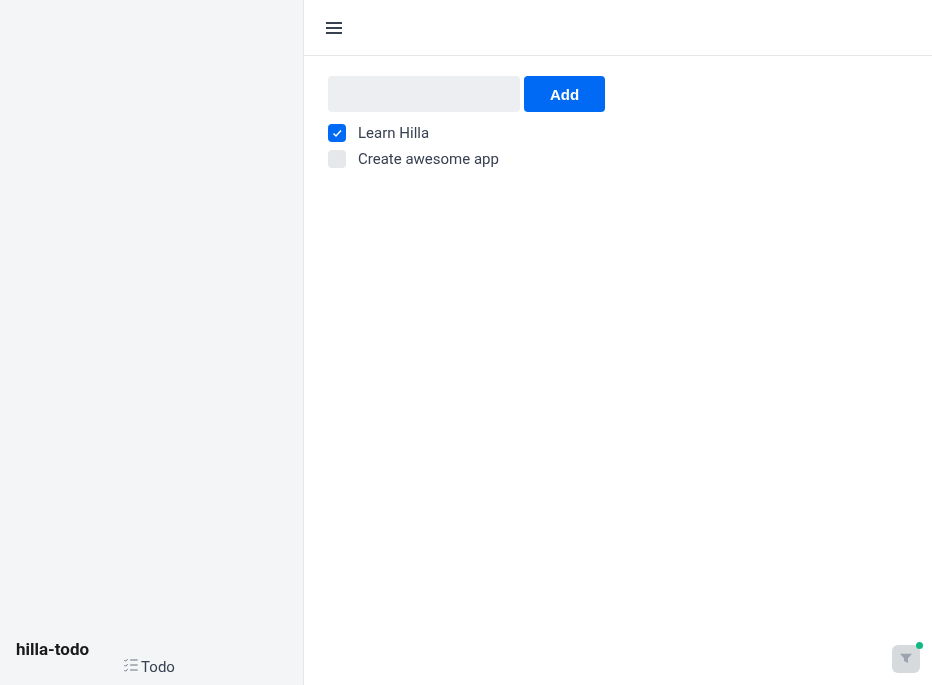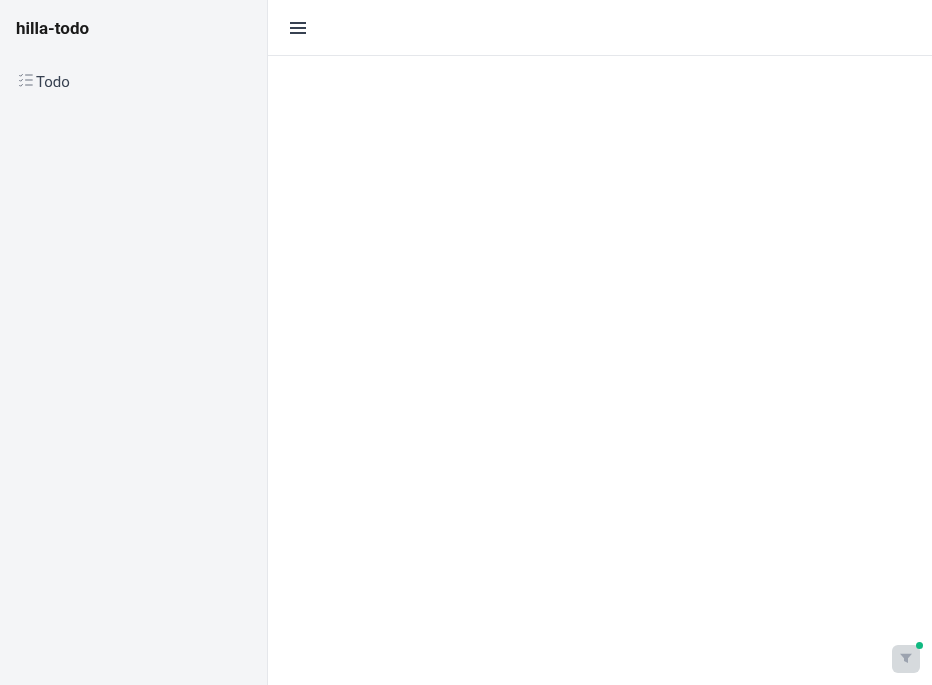--- a/index.html
+++ b/index.html
@@ -6,26 +6,26 @@
     body {
       font-family: -apple-system, BlinkMacSystemFont, "Segoe UI", Roboto, "Helvetica Neue", Arial, sans-serif;
       display: flex;
       width: 932px;
       height: 685px;
       background: #fff;
       color: #1a1a1a;
       overflow: hidden;
     }
     .sidebar {
-      width: 268px;
+      width: 304px;
       background: #f4f5f7;
       border-right: 1px solid #e5e7eb;
       display: flex;
-      flex-direction: column;
       padding-top: 14px;
+      align-items: flex-end;
     }
     .sidebar-title {
       font-weight: 700;
       font-size: 17px;
       padding: 4px 16px 26px 16px;
       color: #1a1a1a;
     }
     .sidebar-item {
       display: flex;
       align-items: center;
@@ -185,19 +185,40 @@
   <div class="topbar">
     <span class="menu-icon">
       <svg viewBox="0 0 24 24">
         <line x1="4" y1="7" x2="20" y2="7"></line>
         <line x1="4" y1="12" x2="20" y2="12"></line>
         <line x1="4" y1="17" x2="20" y2="17"></line>
       </svg>
     </span>
   </div>
 
+  <div class="content">
+    <div class="add-row">
+      <input type="text" class="text-input" value="" style="">
+      <button class="add-button">Add</button>
+    </div>
+
+    <div class="todo-list">
+      <div class="todo-item">
+        <span class="checkbox checked">
+          <svg viewBox="0 0 24 24">
+              <polyline points="5 13 10 18 20 7"></polyline>
+            </svg>
+        </span>
+        <span>Learn Hilla</span>
+      </div>
+      <div class="todo-item">
+        <span class="checkbox unchecked"></span>
+        <span>Create awesome app</span>
+      </div>
+    </div>
+  </div>
 
   <div class="floating-widget">
     <svg viewBox="0 0 24 24">
         <path d="M3 4h18l-6 7v7l-6-3v-4z"></path>
       </svg>
   </div>
 </div>
 
 </body></html>

